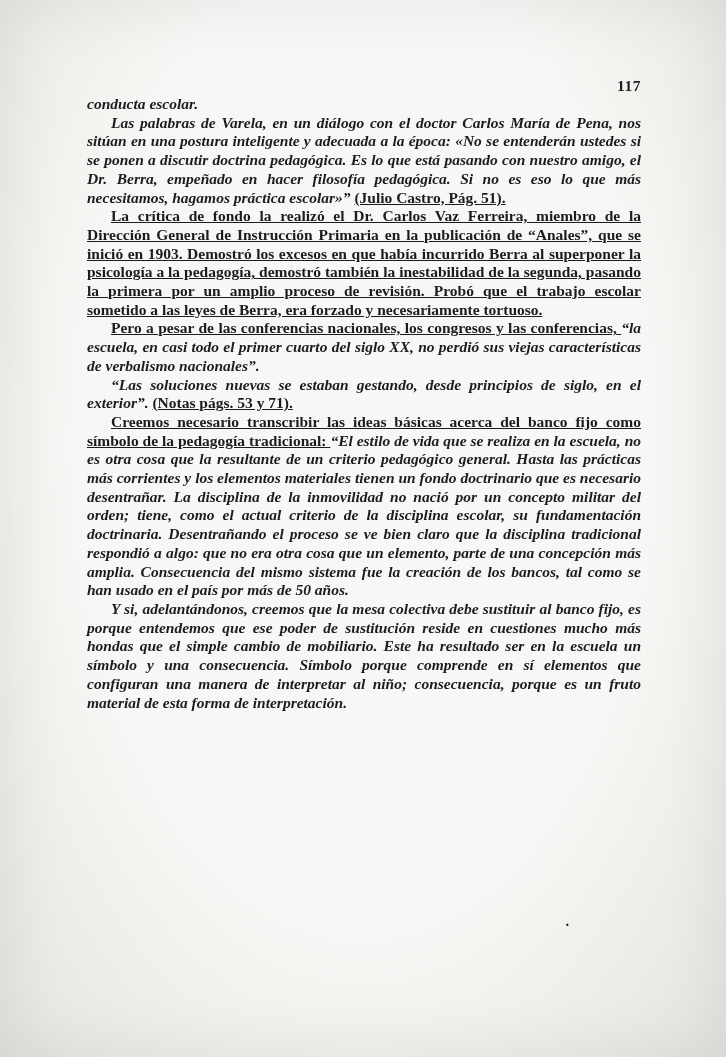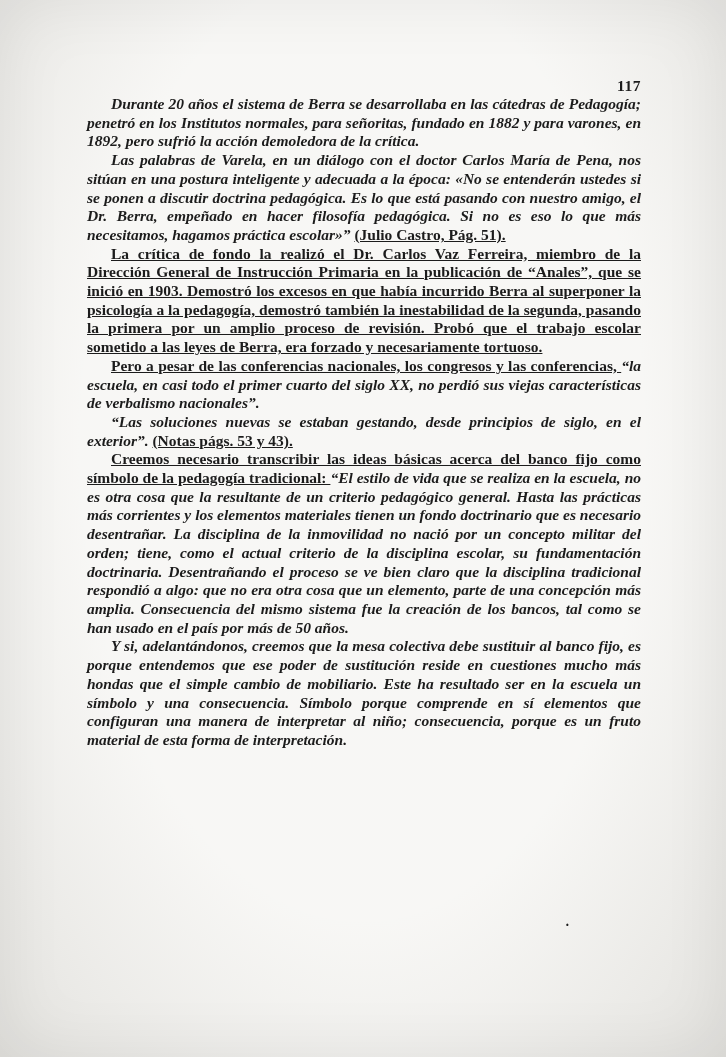--- a/index.html
+++ b/index.html
@@ -46,30 +46,30 @@
 </style>
 </head>
 <body>
 
 <main class="page">
 
   <span class="page-number">117</span>
 
   <section class="text-block">
 
+    <p class="para no-indent"><span class="it">conducta escolar.</span></p>
 
-    <p class="para"><span class="it">Durante 20 años el sistema de Berra se desarrollaba en las cátedras de Pedagogía; penetró en los Institutos normales, para señoritas, fundado en 1882 y para varones, en 1892, pero sufrió la acción demoledora de la crítica.</span></p>
 
     <p class="para"><span class="it">Las palabras de Varela, en un diálogo con el doctor Carlos María de Pena, nos sitúan en una postura inteligente y adecuada a la época: «No se entenderán ustedes si se ponen a discutir doctrina pedagógica. Es lo que está pasando con nuestro amigo, el Dr. Berra, empeñado en hacer filosofía pedagógica. Si no es eso lo que más necesitamos, hagamos práctica escolar»” </span><span class="rm">(Julio Castro, Pág. 51).</span></p>
 
     <p class="para"><span class="rm">La crítica de fondo la realizó el Dr. Carlos Vaz Ferreira, miembro de la Dirección General de Instrucción Primaria en la publicación de “Anales”, que se inició en 1903. Demostró los excesos en que había incurrido Berra al superponer la psicología a la pedagogía, demostró también la inestabilidad de la segunda, pasando la primera por un amplio proceso de revisión. Probó que el trabajo escolar sometido a las leyes de Berra, era forzado y necesariamente tortuoso.</span></p>
 
     <p class="para"><span class="rm">Pero a pesar de las conferencias nacionales, los congresos y las conferencias, </span><span class="it">“la escuela, en casi todo el primer cuarto del siglo XX, no perdió sus viejas características de verbalismo nacionales”.</span></p>
 
-    <p class="para"><span class="it">“Las soluciones nuevas se estaban gestando, desde principios de siglo, en el exterior”. </span><span class="rm">(Notas págs. 53 y 43).</span></p>
+    <p class="para"><span class="it">“Las soluciones nuevas se estaban gestando, desde principios de siglo, en el exterior”. </span><span class="rm">(Notas págs. 53 y 71).</span></p>
 
     <p class="para"><span class="rm">Creemos necesario transcribir las ideas básicas acerca del banco fijo como símbolo de la pedagogía tradicional: </span><span class="it">“El estilo de vida que se realiza en la escuela, no es otra cosa que la resultante de un criterio pedagógico general. Hasta las prácticas más corrientes y los elementos materiales tienen un fondo doctrinario que es necesario desentrañar. La disciplina de la inmovilidad no nació por un concepto militar del orden; tiene, como el actual criterio de la disciplina escolar, su fundamentación doctrinaria. Desentrañando el proceso se ve bien claro que la disciplina tradicional respondió a algo: que no era otra cosa que un elemento, parte de una concepción más amplia. Consecuencia del mismo sistema fue la creación de los bancos, tal como se han usado en el país por más de 50 años.</span></p>
 
     <p class="para"><span class="it">Y si, adelantándonos, creemos que la mesa colectiva debe sustituir al banco fijo, es porque entendemos que ese poder de sustitución reside en cuestiones mucho más hondas que el simple cambio de mobiliario. Este ha resultado ser en la escuela un símbolo y una consecuencia. Símbolo porque comprende en sí elementos que configuran una manera de interpretar al niño; consecuencia, porque es un fruto material de esta forma de interpretación.</span></p>
 
   </section>
 
   <span class="ink-dot">·</span>
 
 </main>

